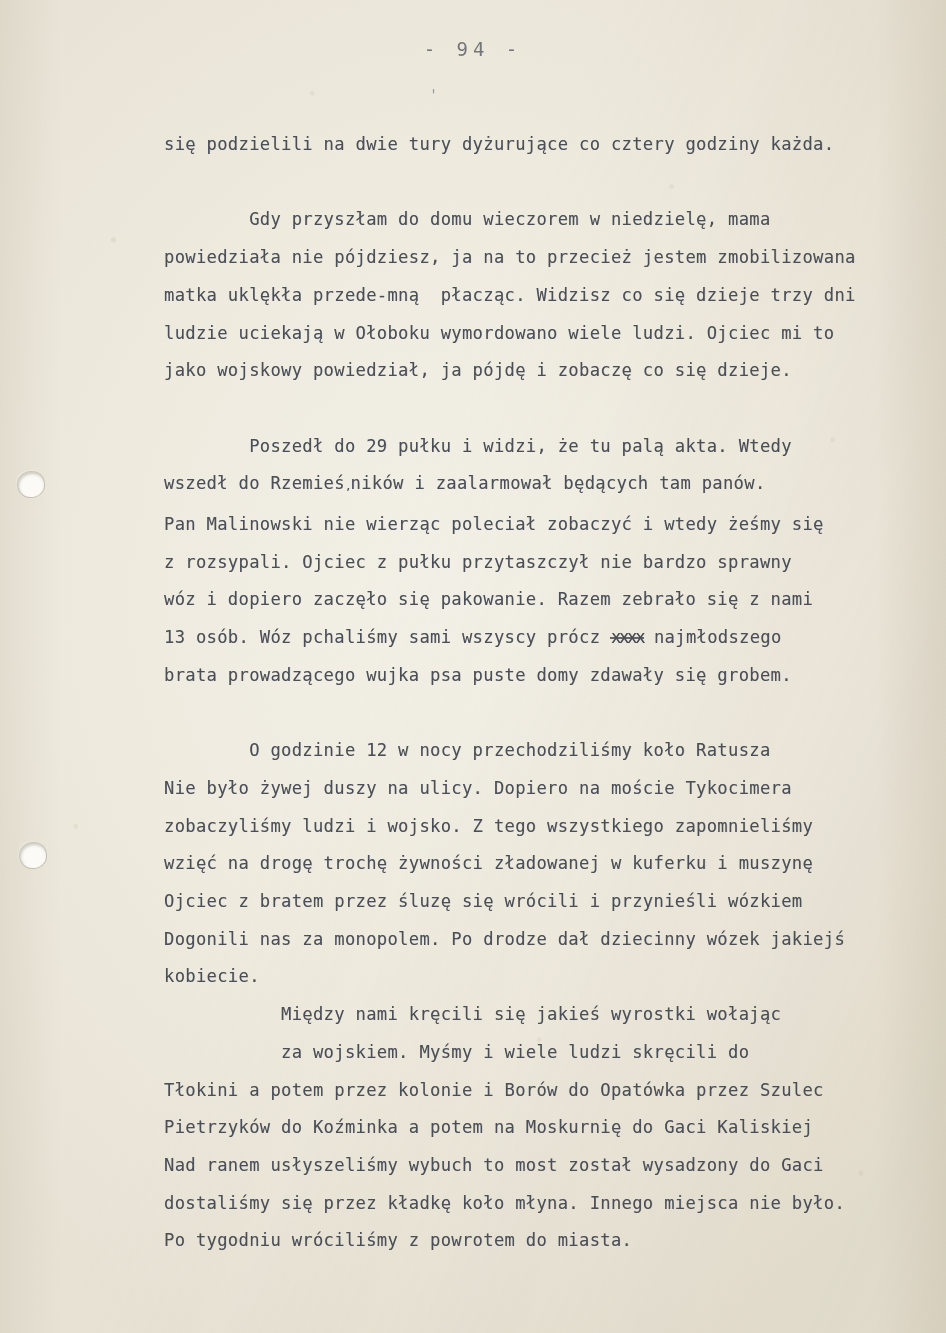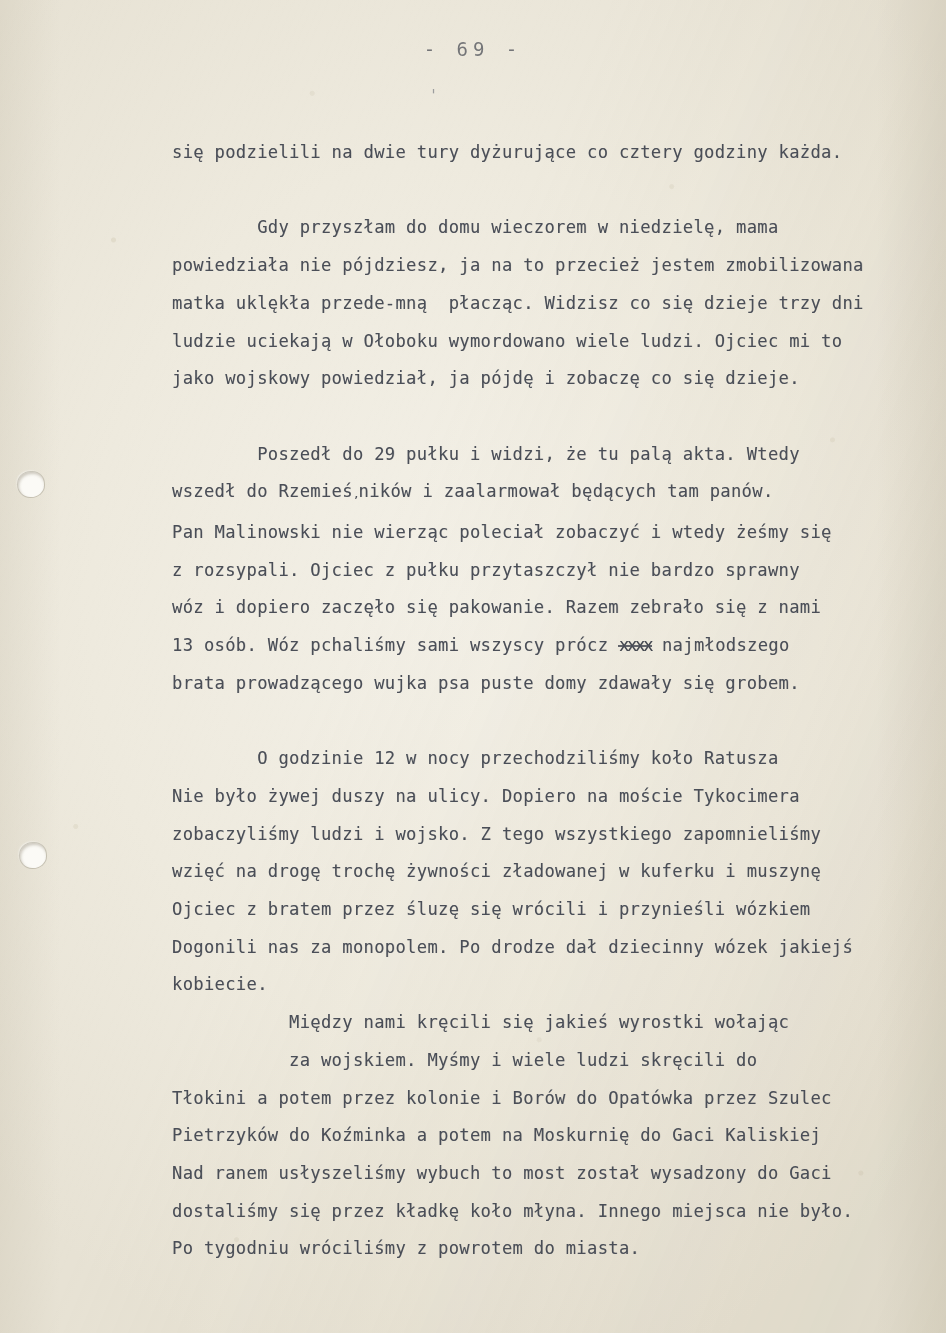--- a/index.html
+++ b/index.html
@@ -96,29 +96,28 @@
     position: absolute;
     left: 429px;
     top: 87px;
     font-size: 15px;
     color: #7b7e84;
     opacity: 0.7;
   }
 
   .body-text {
     position: absolute;
-    left: 172px;
+    left: 164px;
     top: 126px;
     width: 752px;
     font-size: 17.1px;
     line-height: 37.7px;
     letter-spacing: 0.35px;
     color: #4a4e57;
     white-space: pre-wrap;
-    margin-top: 8px;
   }
   .line {
     display: block;
     white-space: pre;
     text-shadow: 0.35px 0.35px 0 rgba(90,94,103,0.30);
   }
   .line.blank { color: transparent; }
 
   .struck {
     position: relative;
@@ -150,19 +149,19 @@
   <div class="edge-shade"></div>
   <div class="edge-shade-left"></div>
 
   <div class="punch p1"></div>
   <div class="punch p2"></div>
 
   <div class="arc-mark a1"></div>
   <div class="arc-mark a2"></div>
   <div class="arc-mark a3"></div>
 
-  <div class="page-number">-  69  -</div>
+  <div class="page-number">-  94  -</div>
 
   <div class="stray-mark">'</div>
 
   <div class="body-text" id="body-text"><div class="line">się podzielili na dwie tury dyżurujące co cztery godziny każda.</div><div class="line blank">&nbsp;</div><div class="line">        Gdy przyszłam do domu wieczorem w niedzielę, mama</div><div class="line">powiedziała nie pójdziesz, ja na to przecież jestem zmobilizowana</div><div class="line">matka uklękła przede-mną  płacząc. Widzisz co się dzieje trzy dni</div><div class="line">ludzie uciekają w Ołoboku wymordowano wiele ludzi. Ojciec mi to</div><div class="line">jako wojskowy powiedział, ja pójdę i zobaczę co się dzieje.</div><div class="line blank">&nbsp;</div><div class="line">        Poszedł do 29 pułku i widzi, że tu palą akta. Wtedy</div><div class="line"><span>wszedł do Rzemieś</span><span class="sup-comma">,</span><span>ników i zaalarmował będących tam panów.</span></div><div class="line">Pan Malinowski nie wierząc poleciał zobaczyć i wtedy żeśmy się</div><div class="line">z rozsypali. Ojciec z pułku przytaszczył nie bardzo sprawny</div><div class="line">wóz i dopiero zaczęło się pakowanie. Razem zebrało się z nami</div><div class="line"><span>13 osób. Wóz pchaliśmy sami wszyscy prócz </span><span class="struck">xxxx</span><span> najmłodszego</span></div><div class="line">brata prowadzącego wujka psa puste domy zdawały się grobem.</div><div class="line blank">&nbsp;</div><div class="line">        O godzinie 12 w nocy przechodziliśmy koło Ratusza</div><div class="line">Nie było żywej duszy na ulicy. Dopiero na moście Tykocimera</div><div class="line">zobaczyliśmy ludzi i wojsko. Z tego wszystkiego zapomnieliśmy</div><div class="line">wzięć na drogę trochę żywności zładowanej w kuferku i muszynę</div><div class="line">Ojciec z bratem przez śluzę się wrócili i przynieśli wózkiem</div><div class="line">Dogonili nas za monopolem. Po drodze dał dziecinny wózek jakiejś</div><div class="line">kobiecie.</div><div class="line">           Między nami kręcili się jakieś wyrostki wołając</div><div class="line">           za wojskiem. Myśmy i wiele ludzi skręcili do</div><div class="line">Tłokini a potem przez kolonie i Borów do Opatówka przez Szulec</div><div class="line">Pietrzyków do Koźminka a potem na Moskurnię do Gaci Kaliskiej</div><div class="line">Nad ranem usłyszeliśmy wybuch to most został wysadzony do Gaci</div><div class="line">dostaliśmy się przez kładkę koło młyna. Innego miejsca nie było.</div><div class="line">Po tygodniu wróciliśmy z powrotem do miasta.</div></div>
 
 </div>
 
 </body></html>

